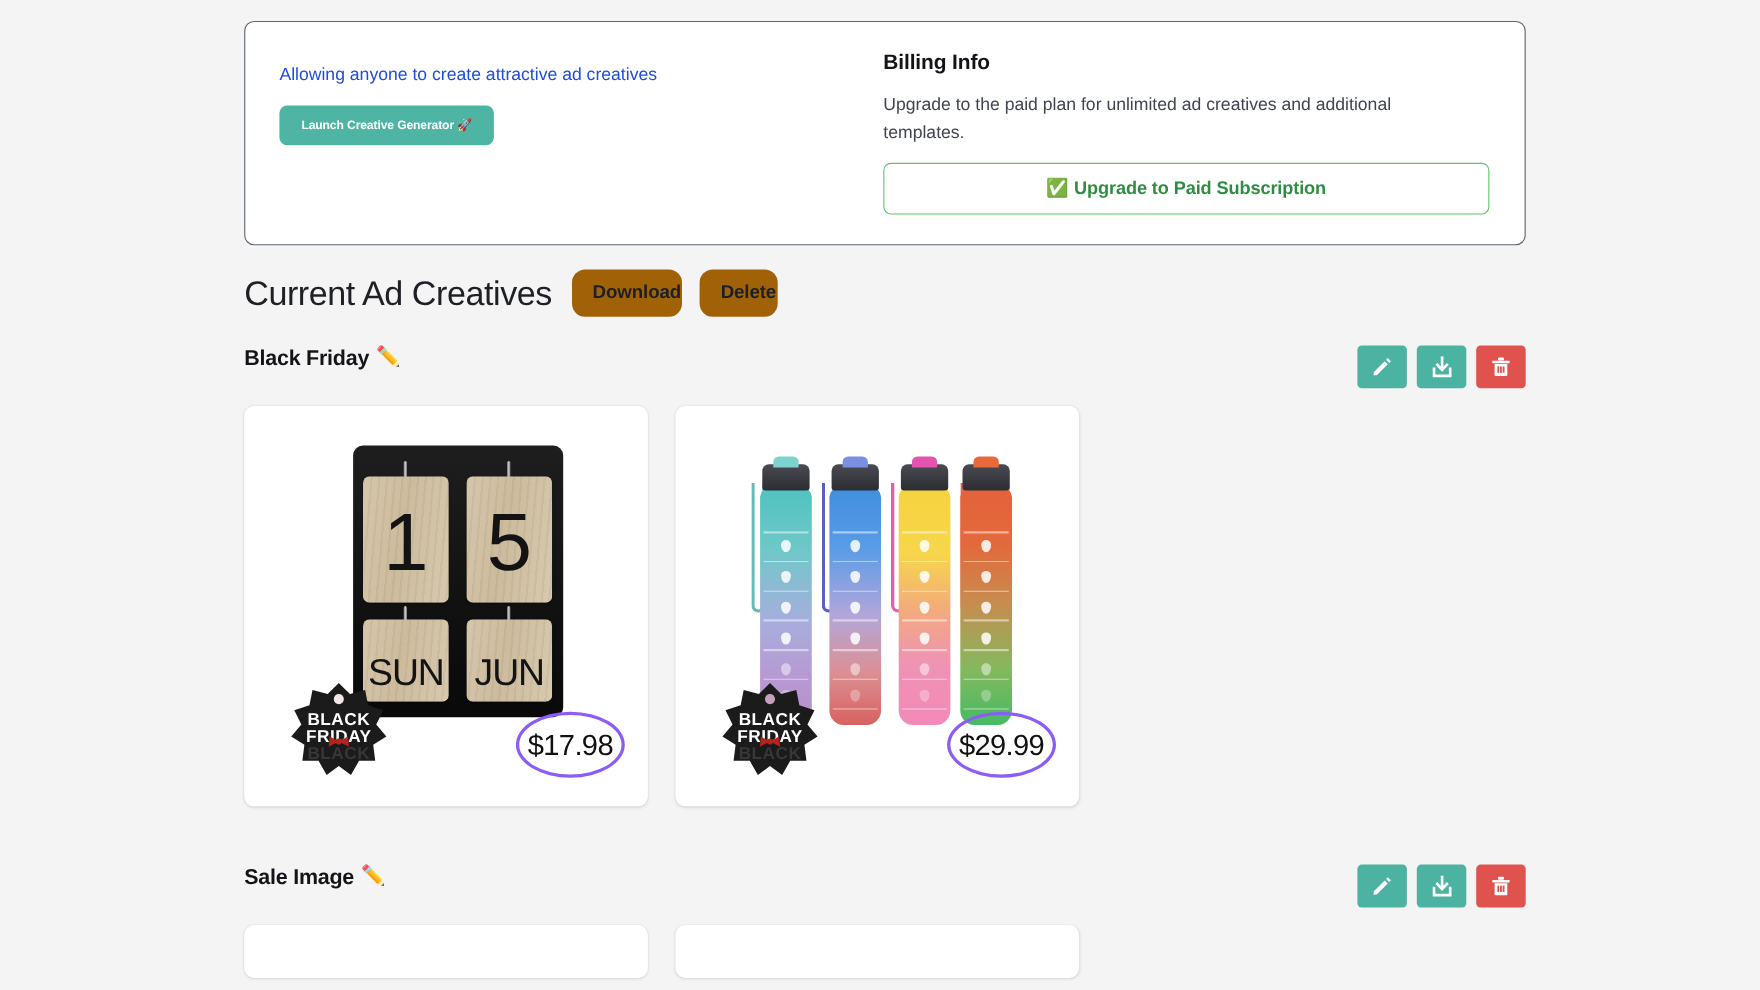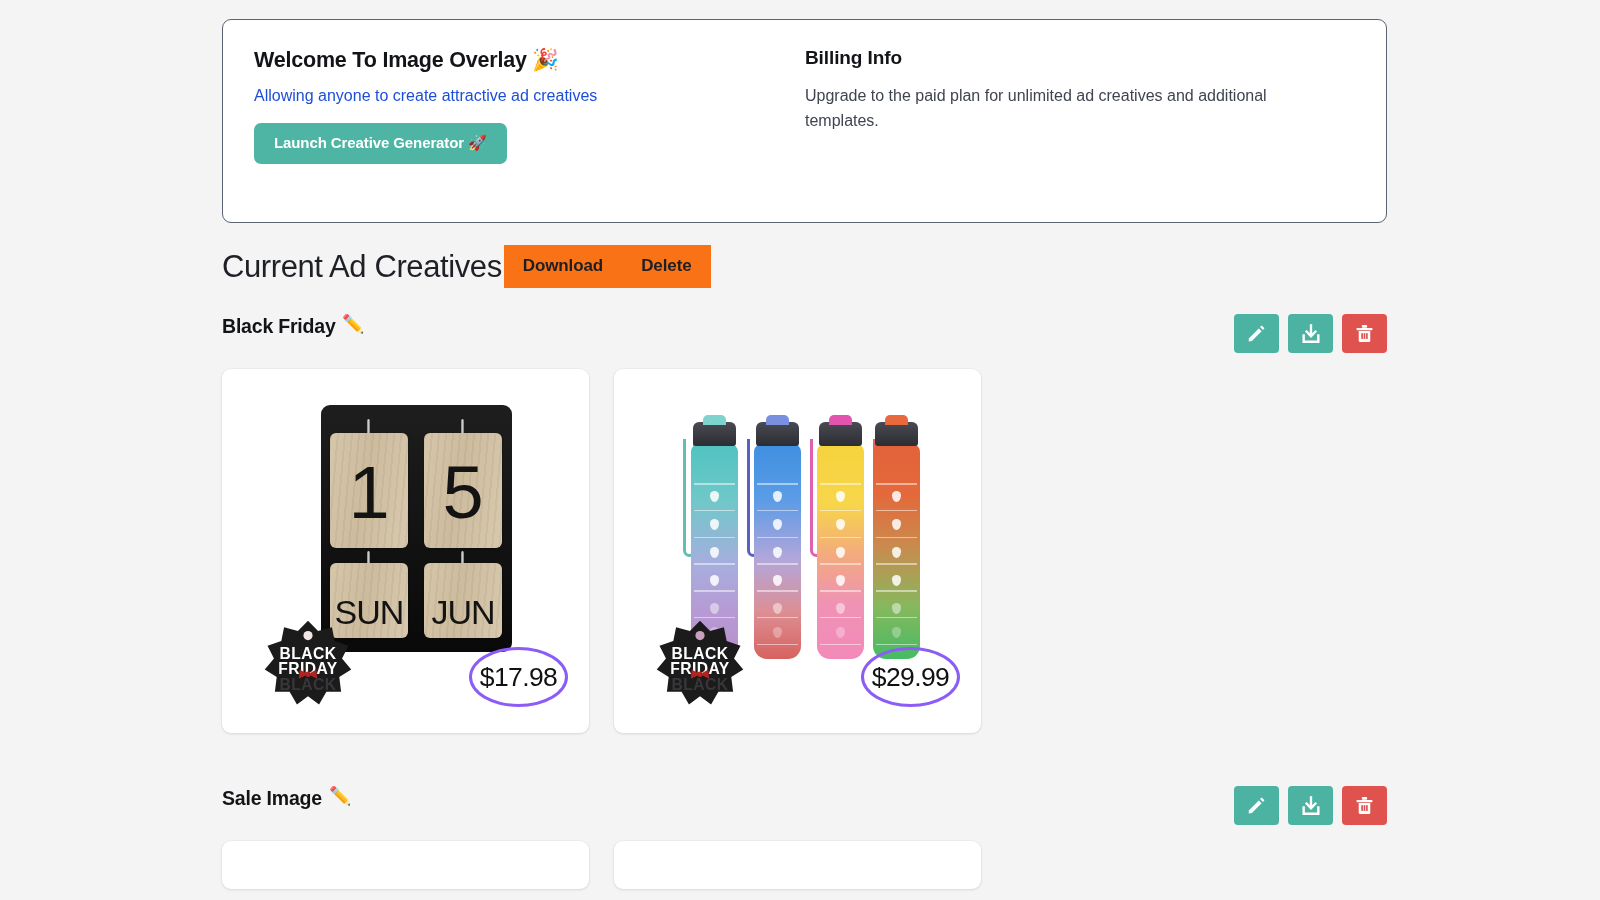--- a/index.html
+++ b/index.html
@@ -61,21 +61,21 @@
 
   .launch-btn {
     margin-top: 16px;
     display: inline-flex;
     align-items: center;
     gap: 0px;
     background: #4eb4a3;
     color: #ffffff;
     border: none;
     border-radius: 7px;
-    font-size: 15px;
+    font-size: 11px;
     font-weight: bold;
     font-family: "Liberation Sans", sans-serif;
     padding: 11px 20px 12px 20px;
     cursor: pointer;
     letter-spacing: -0.1px;
   }
 
   .billing-title {
     font-size: 19px;
     font-weight: bold;
@@ -107,39 +107,39 @@
     letter-spacing: -0.1px;
   }
 
   
   .section-head {
     position: absolute;
     left: 222px;
     top: 245px;
     display: flex;
     align-items: center;
-    gap: 0;
+    gap: 16px;
   }
   .section-title {
     font-size: 31px;
     font-weight: 400;
     color: #1e2026;
     letter-spacing: -0.4px;
     line-height: 1;
     padding-right: 2px;
   }
   .gray-btn {
-    background: #f97316;
+    background: #a16207;
     border: none;
-    border-radius: 0;
+    border-radius: 12px;
     font-family: "Liberation Sans", sans-serif;
     font-size: 17px;
     font-weight: bold;
     color: #1c1f26;
-    padding: 11px 19px 12px 19px;
+    padding: 11px 1px 12px 19px;
     cursor: pointer;
     letter-spacing: -0.1px;
   }
 
   
   .group {
     position: absolute;
     left: 222px;
     width: 1165px;
   }
@@ -353,28 +353,28 @@
   .nosel { user-select: none; }
 </style>
 </head>
 <body>
 
 <div class="page">
 
   <div class="top-card">
 
     <div class="col-left">
-      <div class="welcome-title nosel">Welcome To Image Overlay 🎉</div>
       <div class="welcome-sub nosel">Allowing anyone to create attractive ad creatives</div>
       <button class="launch-btn">Launch Creative Generator 🚀</button>
     </div>
 
     <div class="col-right">
       <div class="billing-title nosel">Billing Info</div>
       <div class="billing-sub nosel">Upgrade to the paid plan for unlimited ad creatives and additional templates.</div>
+      <button class="upgrade-btn">✅ Upgrade to Paid Subscription</button>
     </div>
 
   </div>
 
   <div class="section-head">
     <div class="section-title nosel">Current Ad Creatives</div>
     <button class="gray-btn">Download</button>
     <button class="gray-btn">Delete</button>
   </div>
 

